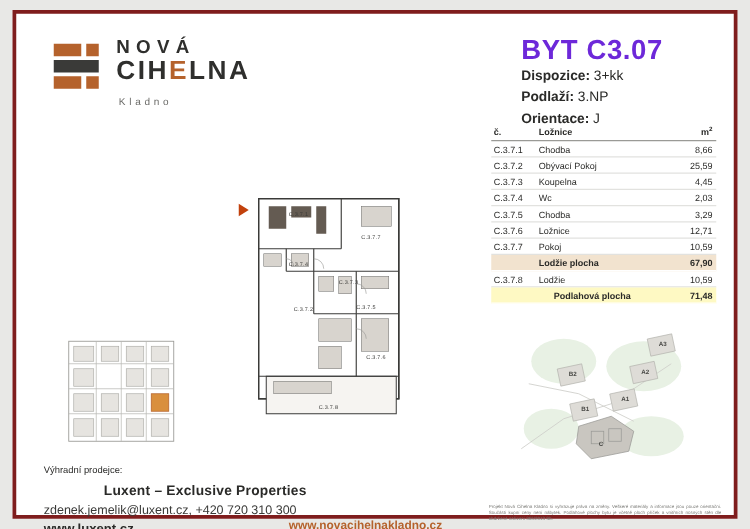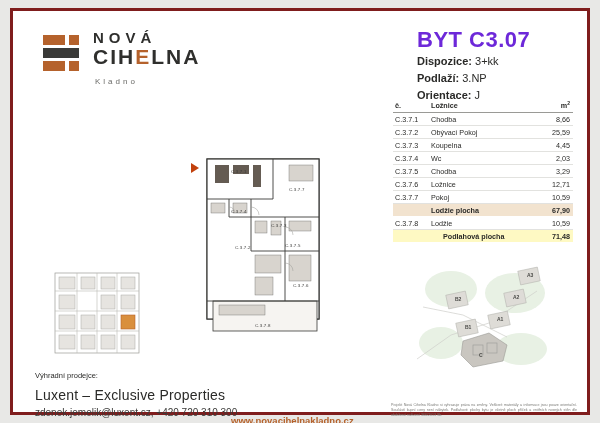--- a/index.html
+++ b/index.html
@@ -93,21 +93,21 @@
 
   
   .keyplan { position: absolute; left: 38px; top: 258px; width: 92px; height: 88px; }
 
   
   .sitemap { position: absolute; left: 398px; top: 252px; width: 150px; height: 110px; }
 
   
   .footer-left { position: absolute; left: 22px; top: 360px; width: 230px; }
   .f-head { font-size: 7.5px; color: #2a2a28; margin-bottom: 7px; }
-  .f-brand { font-size: 14px; font-weight: 400; color: #2a2a28; letter-spacing: 0.2px; }
+  .f-brand { font-size: 11px; font-weight: 700; color: #2a2a28; letter-spacing: 0.2px; margin-left: 48px; }
   .f-contact { font-size: 10px; color: #3a3a38; margin-top: 4px; }
   .f-web { font-size: 10.5px; font-weight: 700; color: #2a2a28; margin-top: 3px; }
 
   .footer-site {
     position: absolute; left: 218px; top: 404px;
     font-size: 9.5px; font-weight: 700; color: #b5622c;
   }
   .disclaimer {
     position: absolute; left: 378px; top: 392px; width: 186px;
     font-size: 3.6px; line-height: 1.45; color: #7a7a76; text-align: justify;

